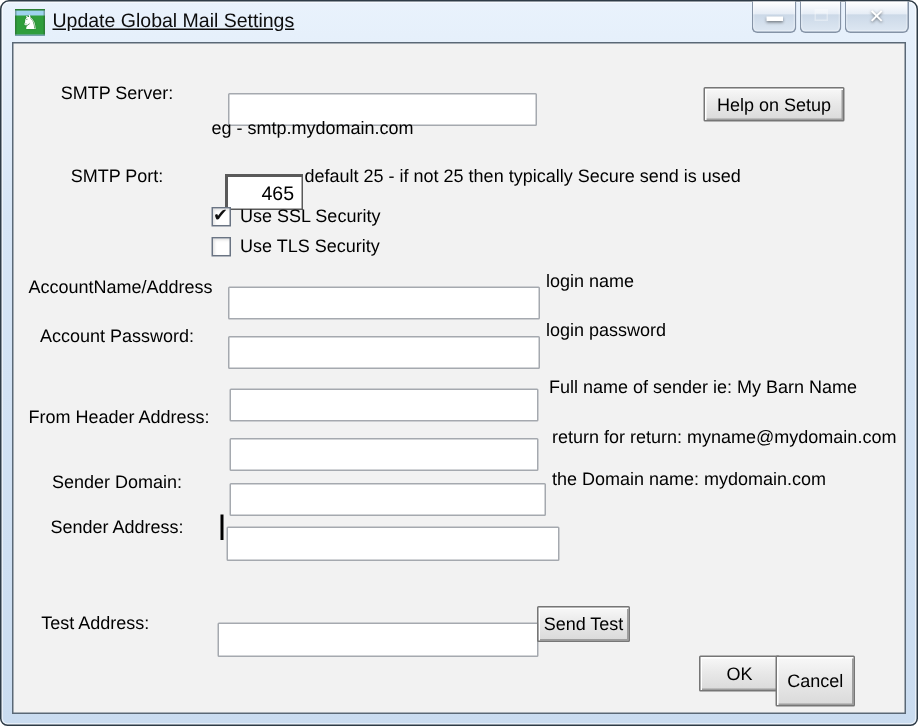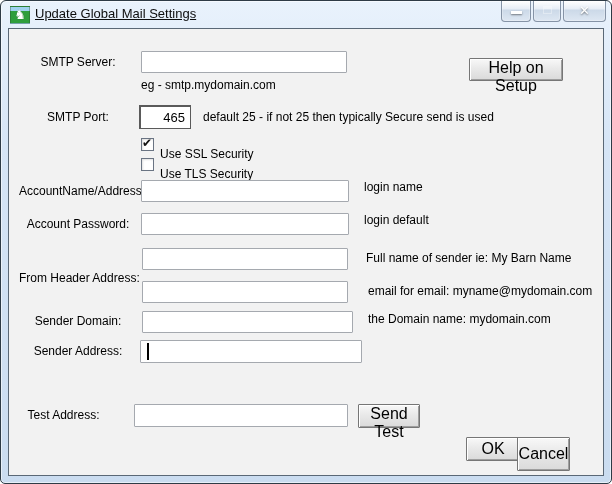--- a/index.html
+++ b/index.html
@@ -61,45 +61,45 @@
   }
   .flabel{
     position:absolute;left:10px;width:118px;text-align:center;
     line-height:15px;white-space:nowrap;
   }
   .hint{position:absolute;line-height:15px;white-space:nowrap;text-align:center;}
   .tfield{
     position:absolute;box-sizing:border-box;
     background:#fff;border:1px solid #a5a9af;border-radius:1px;
     font-family:"Liberation Sans","DejaVu Sans",sans-serif;
-    font-size:12px;padding:2px 4px;margin:0;outline:none;
+    font-size:12px;padding:2px 4px;margin:11px;outline:none;
   }
   .tfield-port{
     border:1px solid #5a5a5a;border-top-width:2px;border-left-width:2px;
     text-align:right;padding-right:5px;font-size:13px;border-radius:0;
   }
   .btn{
     position:absolute;box-sizing:border-box;
     background:linear-gradient(#f8f8f8, #e9e9e9 45%, #dadada);
     border:1px solid #767676;border-radius:1px;
     box-shadow:inset 1px 1px 0 #ffffff, inset -1px -1px 0 #9e9e9e;
     font-family:"Liberation Sans","DejaVu Sans",sans-serif;
-    font-size:16px;color:#000;text-align:center;padding:0;
+    font-size:12px;color:#000;text-align:center;padding:0;
     cursor:default;
   }
   .chk{
     position:absolute;width:13px;height:13px;box-sizing:border-box;
     background:#fff;border:1px solid #6a7483;
     box-shadow:inset 1px 1px 2px rgba(0,0,0,.12);
   }
   .chk .mark{
     position:absolute;left:0px;top:-3px;
     font-size:12px;font-weight:bold;color:#111;line-height:14px;
   }
-  .cblabel{position:absolute;line-height:15px;white-space:nowrap;margin-top:10px;}
+  .cblabel{position:absolute;line-height:15px;white-space:nowrap;}
   .caret{
     position:absolute;width:2px;height:17px;background:#000;pointer-events:none;
   }
 </style>
 </head>
 <body>
 
 <div class="win">
 
   <div class="titlebar">
@@ -139,28 +139,28 @@
       <span class="mark"></span>
     </div>
     <div class="cblabel" style="left:151px;top:128px">Use TLS Security</div>
 
     <div class="flabel" style="top:155px">AccountName/Address</div>
     <input class="tfield" style="left: 132px; top: 151px; width: 208px; height: 22px;" type="text" value="">
     <div class="hint" style="left:355px;top:151px">login name</div>
 
     <div class="flabel" style="top:188px">Account Password:</div>
     <input class="tfield" style="left: 132px; top: 184px; width: 208px; height: 22px;" type="text" value="">
-    <div class="hint" style="left:355px;top:184px">login default</div>
+    <div class="hint" style="left:355px;top:184px">login password</div>
 
     <input class="tfield" style="left: 133px; top: 219px; width: 206px; height: 22px;" type="text" value="">
     <div class="hint" style="left:357px;top:222px">Full name of sender ie: My Barn Name</div>
 
     <div class="flabel" style="top:242px">From Header Address:</div>
     <input class="tfield" style="left: 133px; top: 252px; width: 206px; height: 22px;" type="text" value="">
-    <div class="hint" style="left:359px;top:255px">email for email: myname@mydomain.com</div>
+    <div class="hint" style="left:359px;top:255px">return for return: myname@mydomain.com</div>
 
     <div class="flabel" style="top:285px">Sender Domain:</div>
     <input class="tfield" style="left: 133px; top: 282px; width: 211px; height: 22px;" type="text" value="">
     <div class="hint" style="left:359px;top:283px">the Domain name: mydomain.com</div>
 
     <div class="flabel" style="top:315px">Sender Address:</div>
     <input class="tfield" style="left: 131px; top: 311px; width: 222px; height: 23px;" type="text" value="">
     <div class="caret" style="left:138px;top:314px"></div>
 
     <div class="flabel" style="top:379px;width:89px">Test Address:</div>

